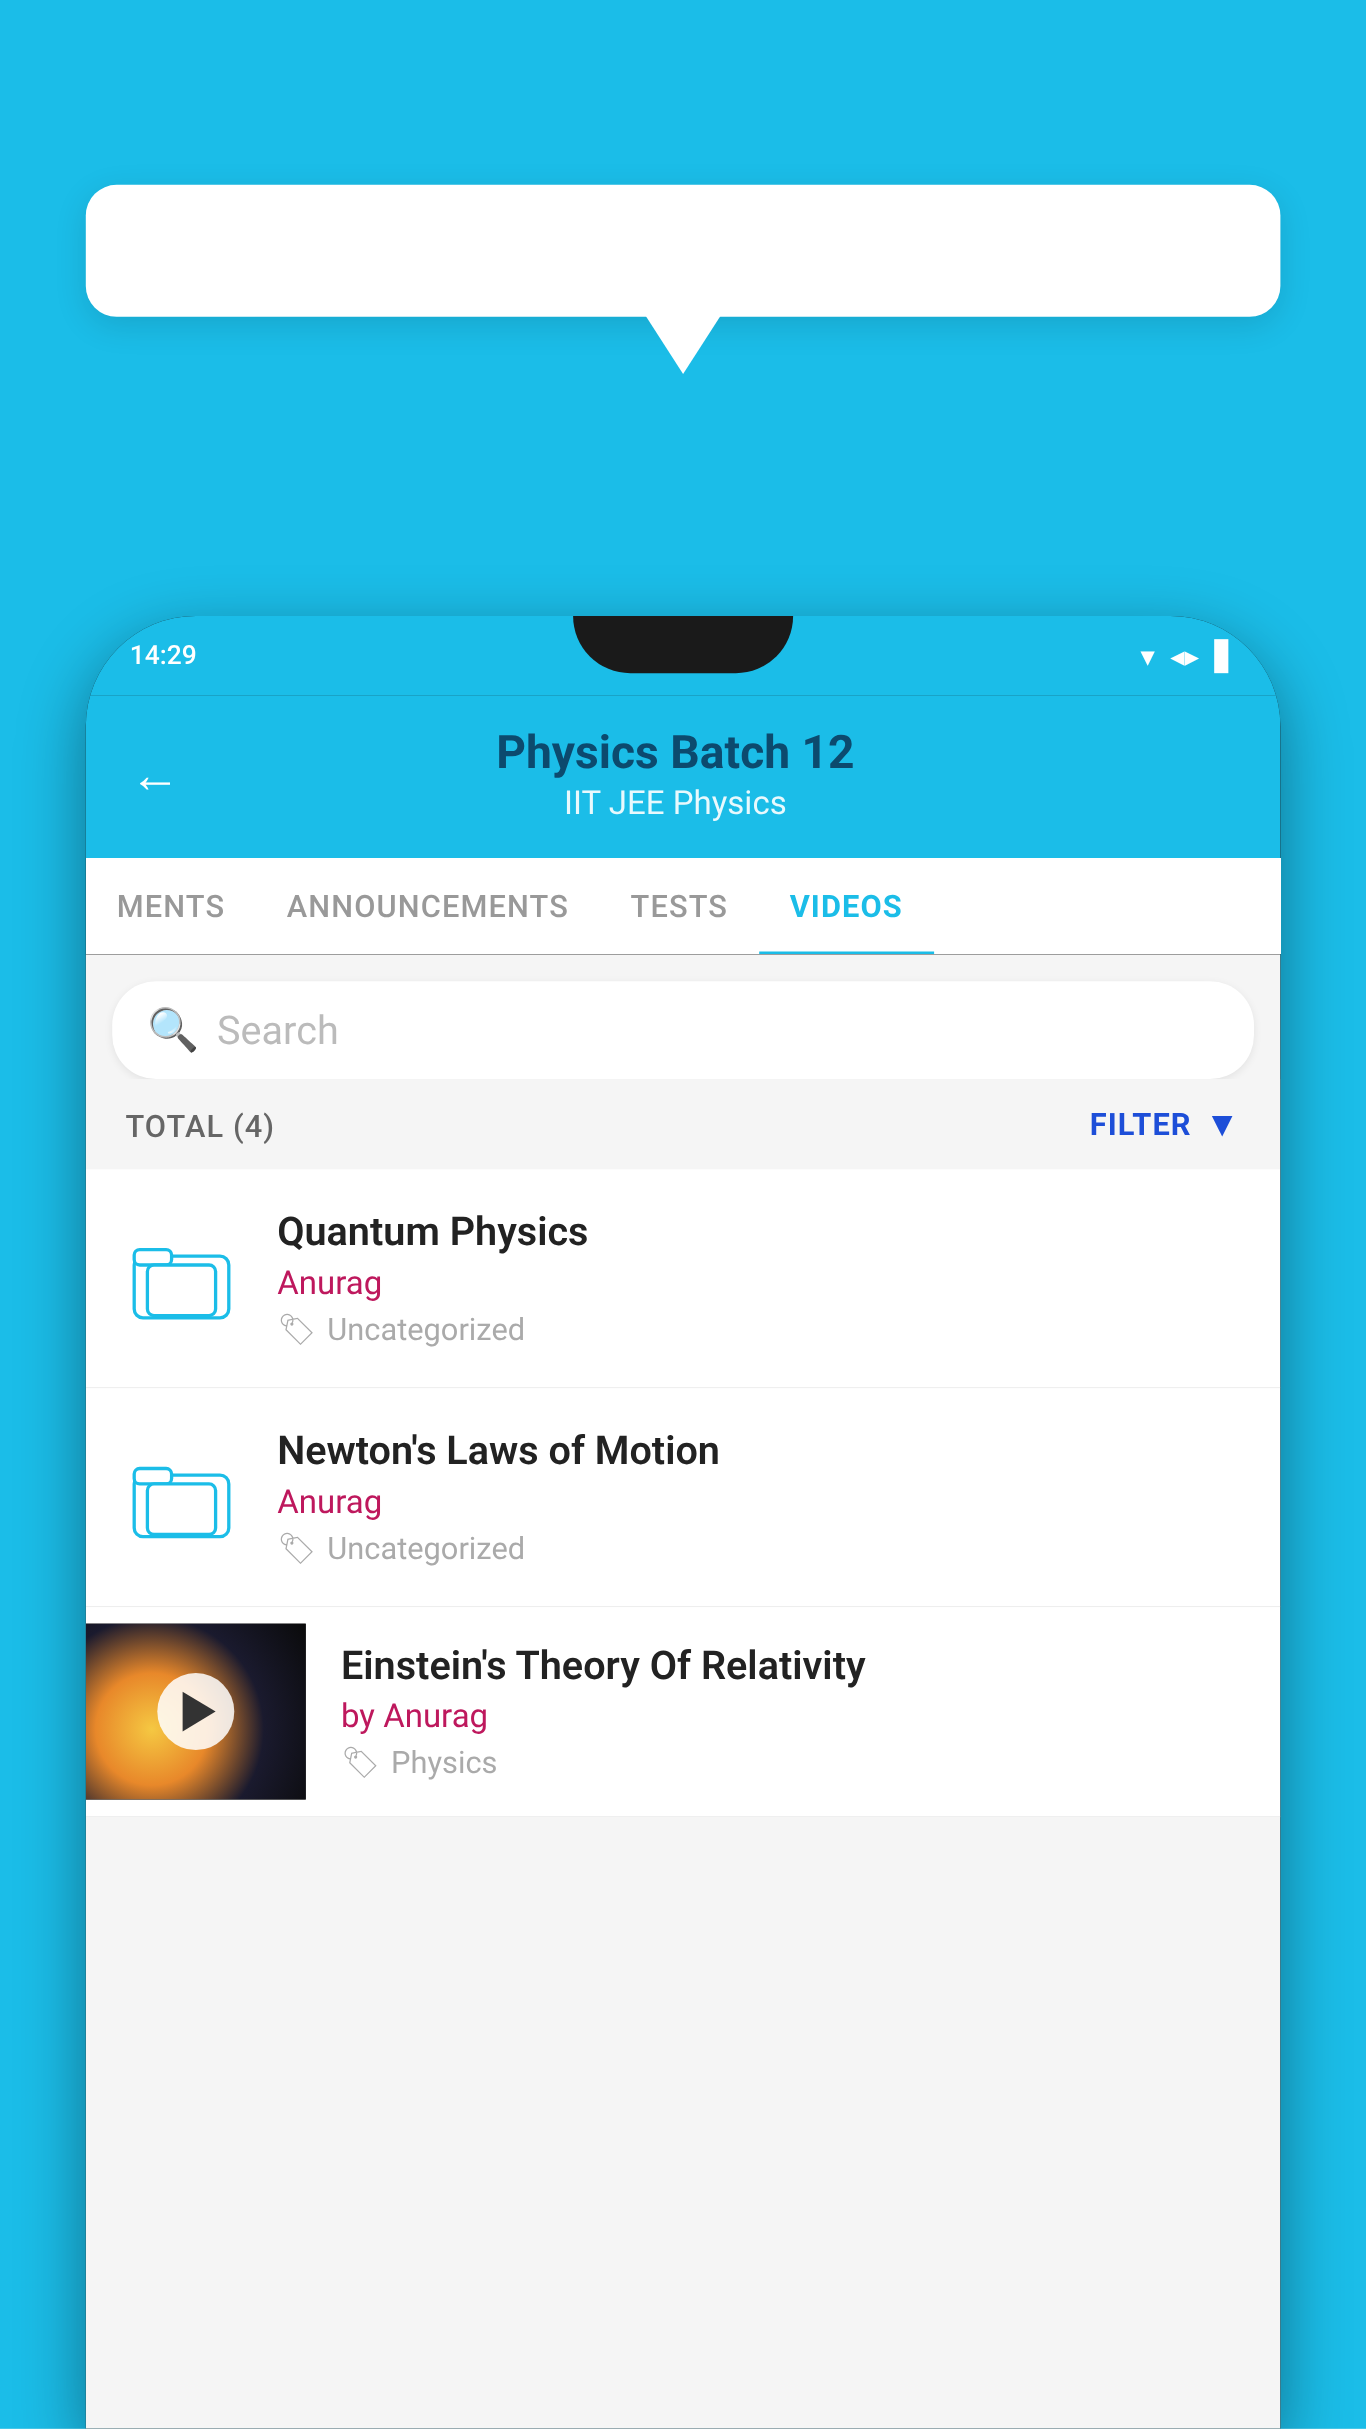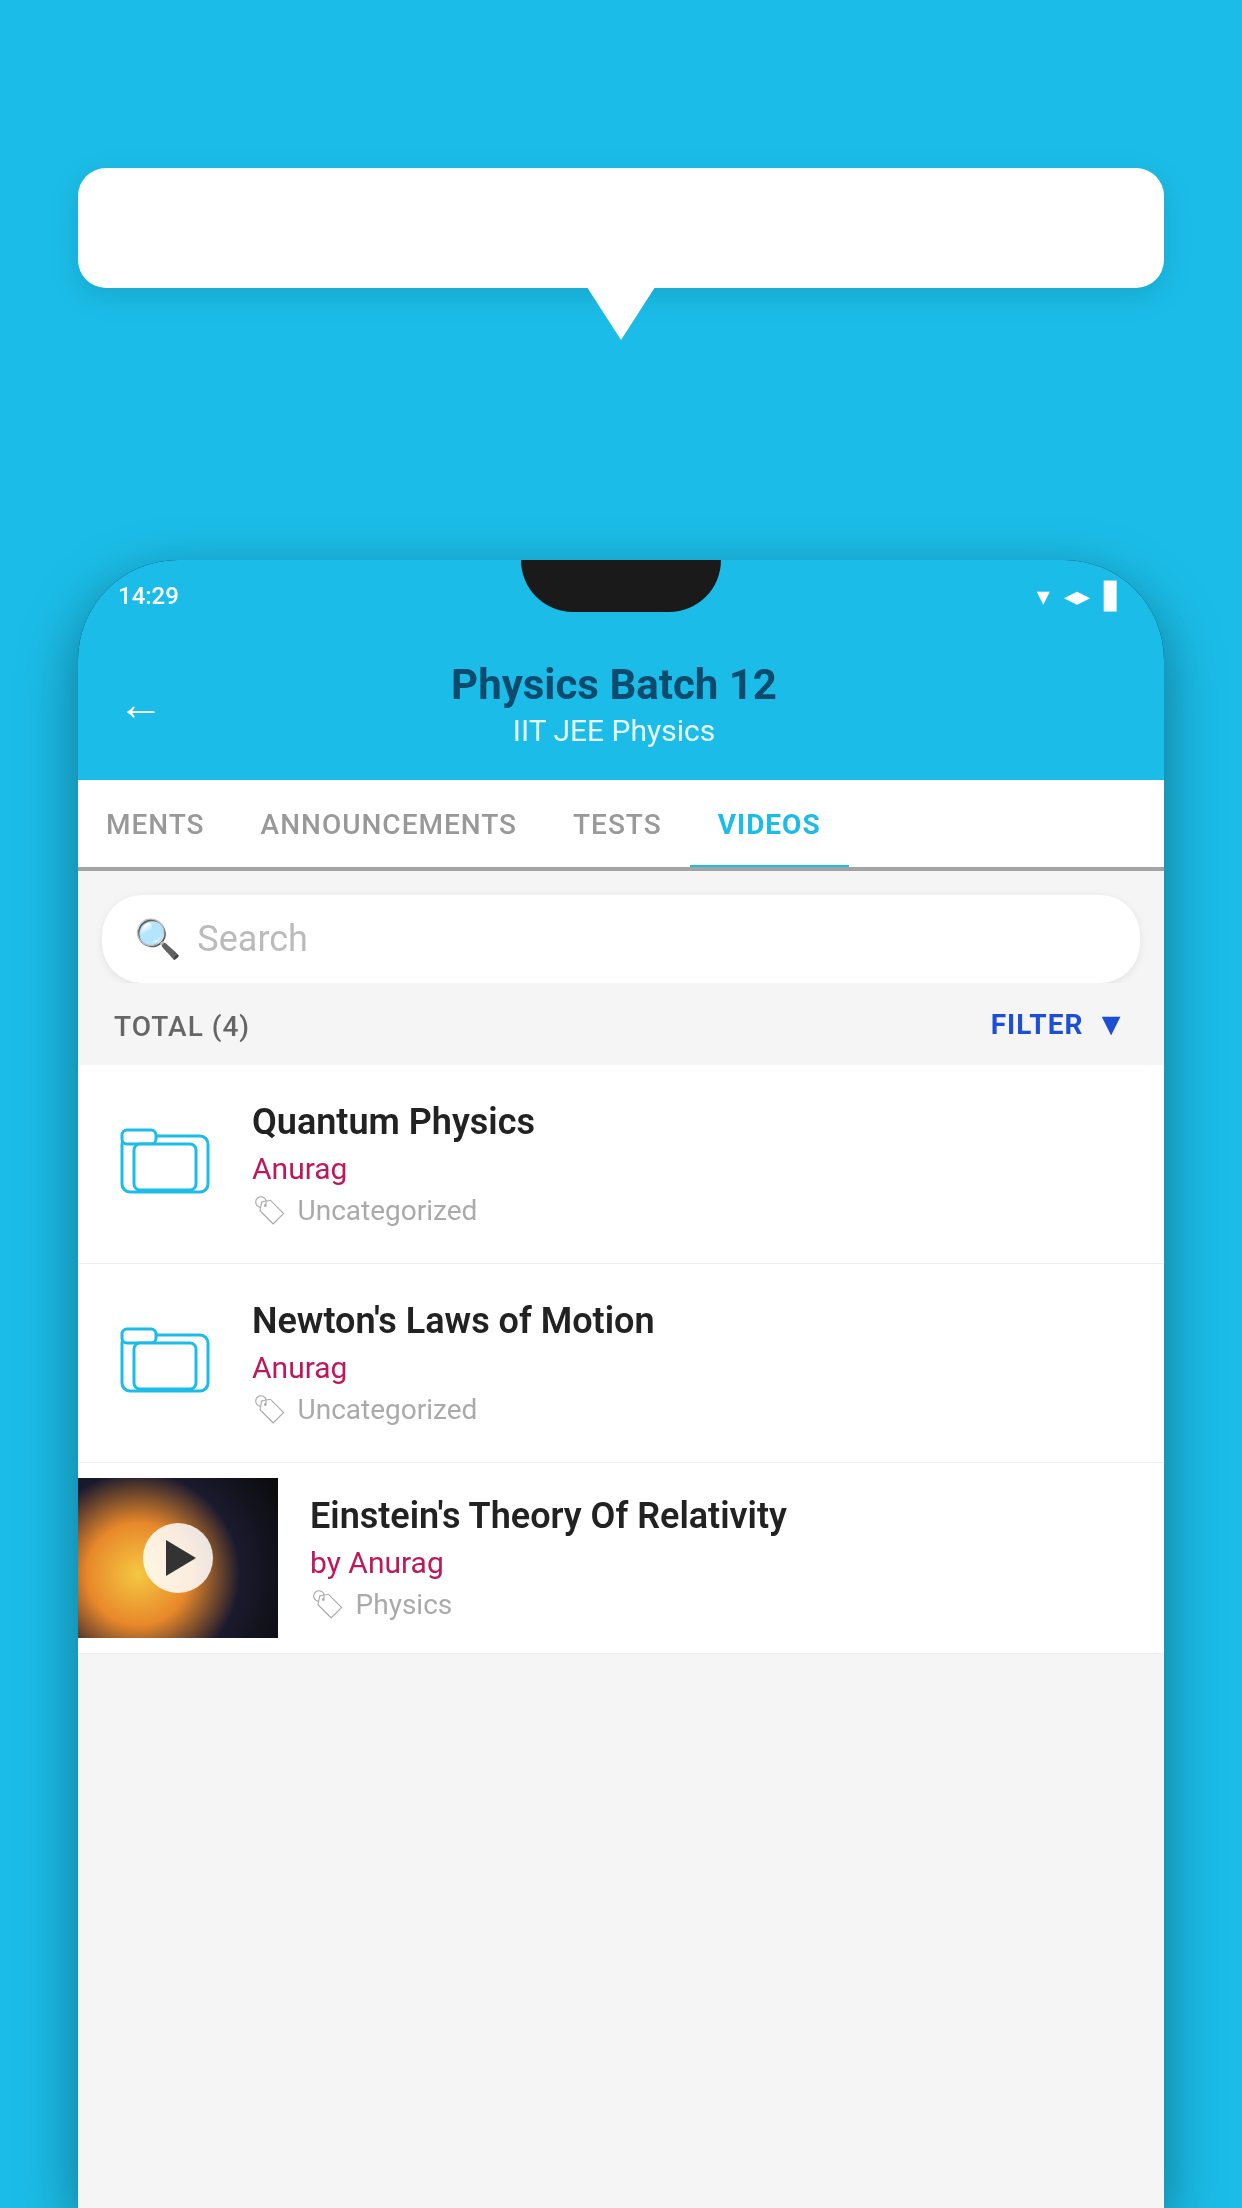--- a/index.html
+++ b/index.html
@@ -126,21 +126,21 @@
     .header-tags {
       color: rgba(255,255,255,0.9);
       font-size: 30px;
       margin-top: 4px;
     }
 
     
     .tabs-container {
       background: white;
       display: flex;
-      border-bottom: 4px solid #a3a3a3;
+      border-bottom: 1px solid #a3a3a3;
       overflow-x: auto;
     }
     .tab {
       padding: 28px 28px 24px;
       font-size: 28px;
       font-weight: 500;
       color: #999;
       letter-spacing: 1px;
       white-space: nowrap;
       cursor: pointer;
@@ -205,20 +205,21 @@
       cursor: pointer;
     }
     .filter-icon {
       font-size: 32px;
     }
 
     
     .list-item {
       background: white;
       display: flex;
+      align-items: center;
       padding: 36px 32px;
       gap: 32px;
       border-bottom: 1px solid #eee;
       cursor: pointer;
     }
     .item-icon-wrap {
       width: 110px;
       height: 110px;
       display: flex;
       align-items: center;

